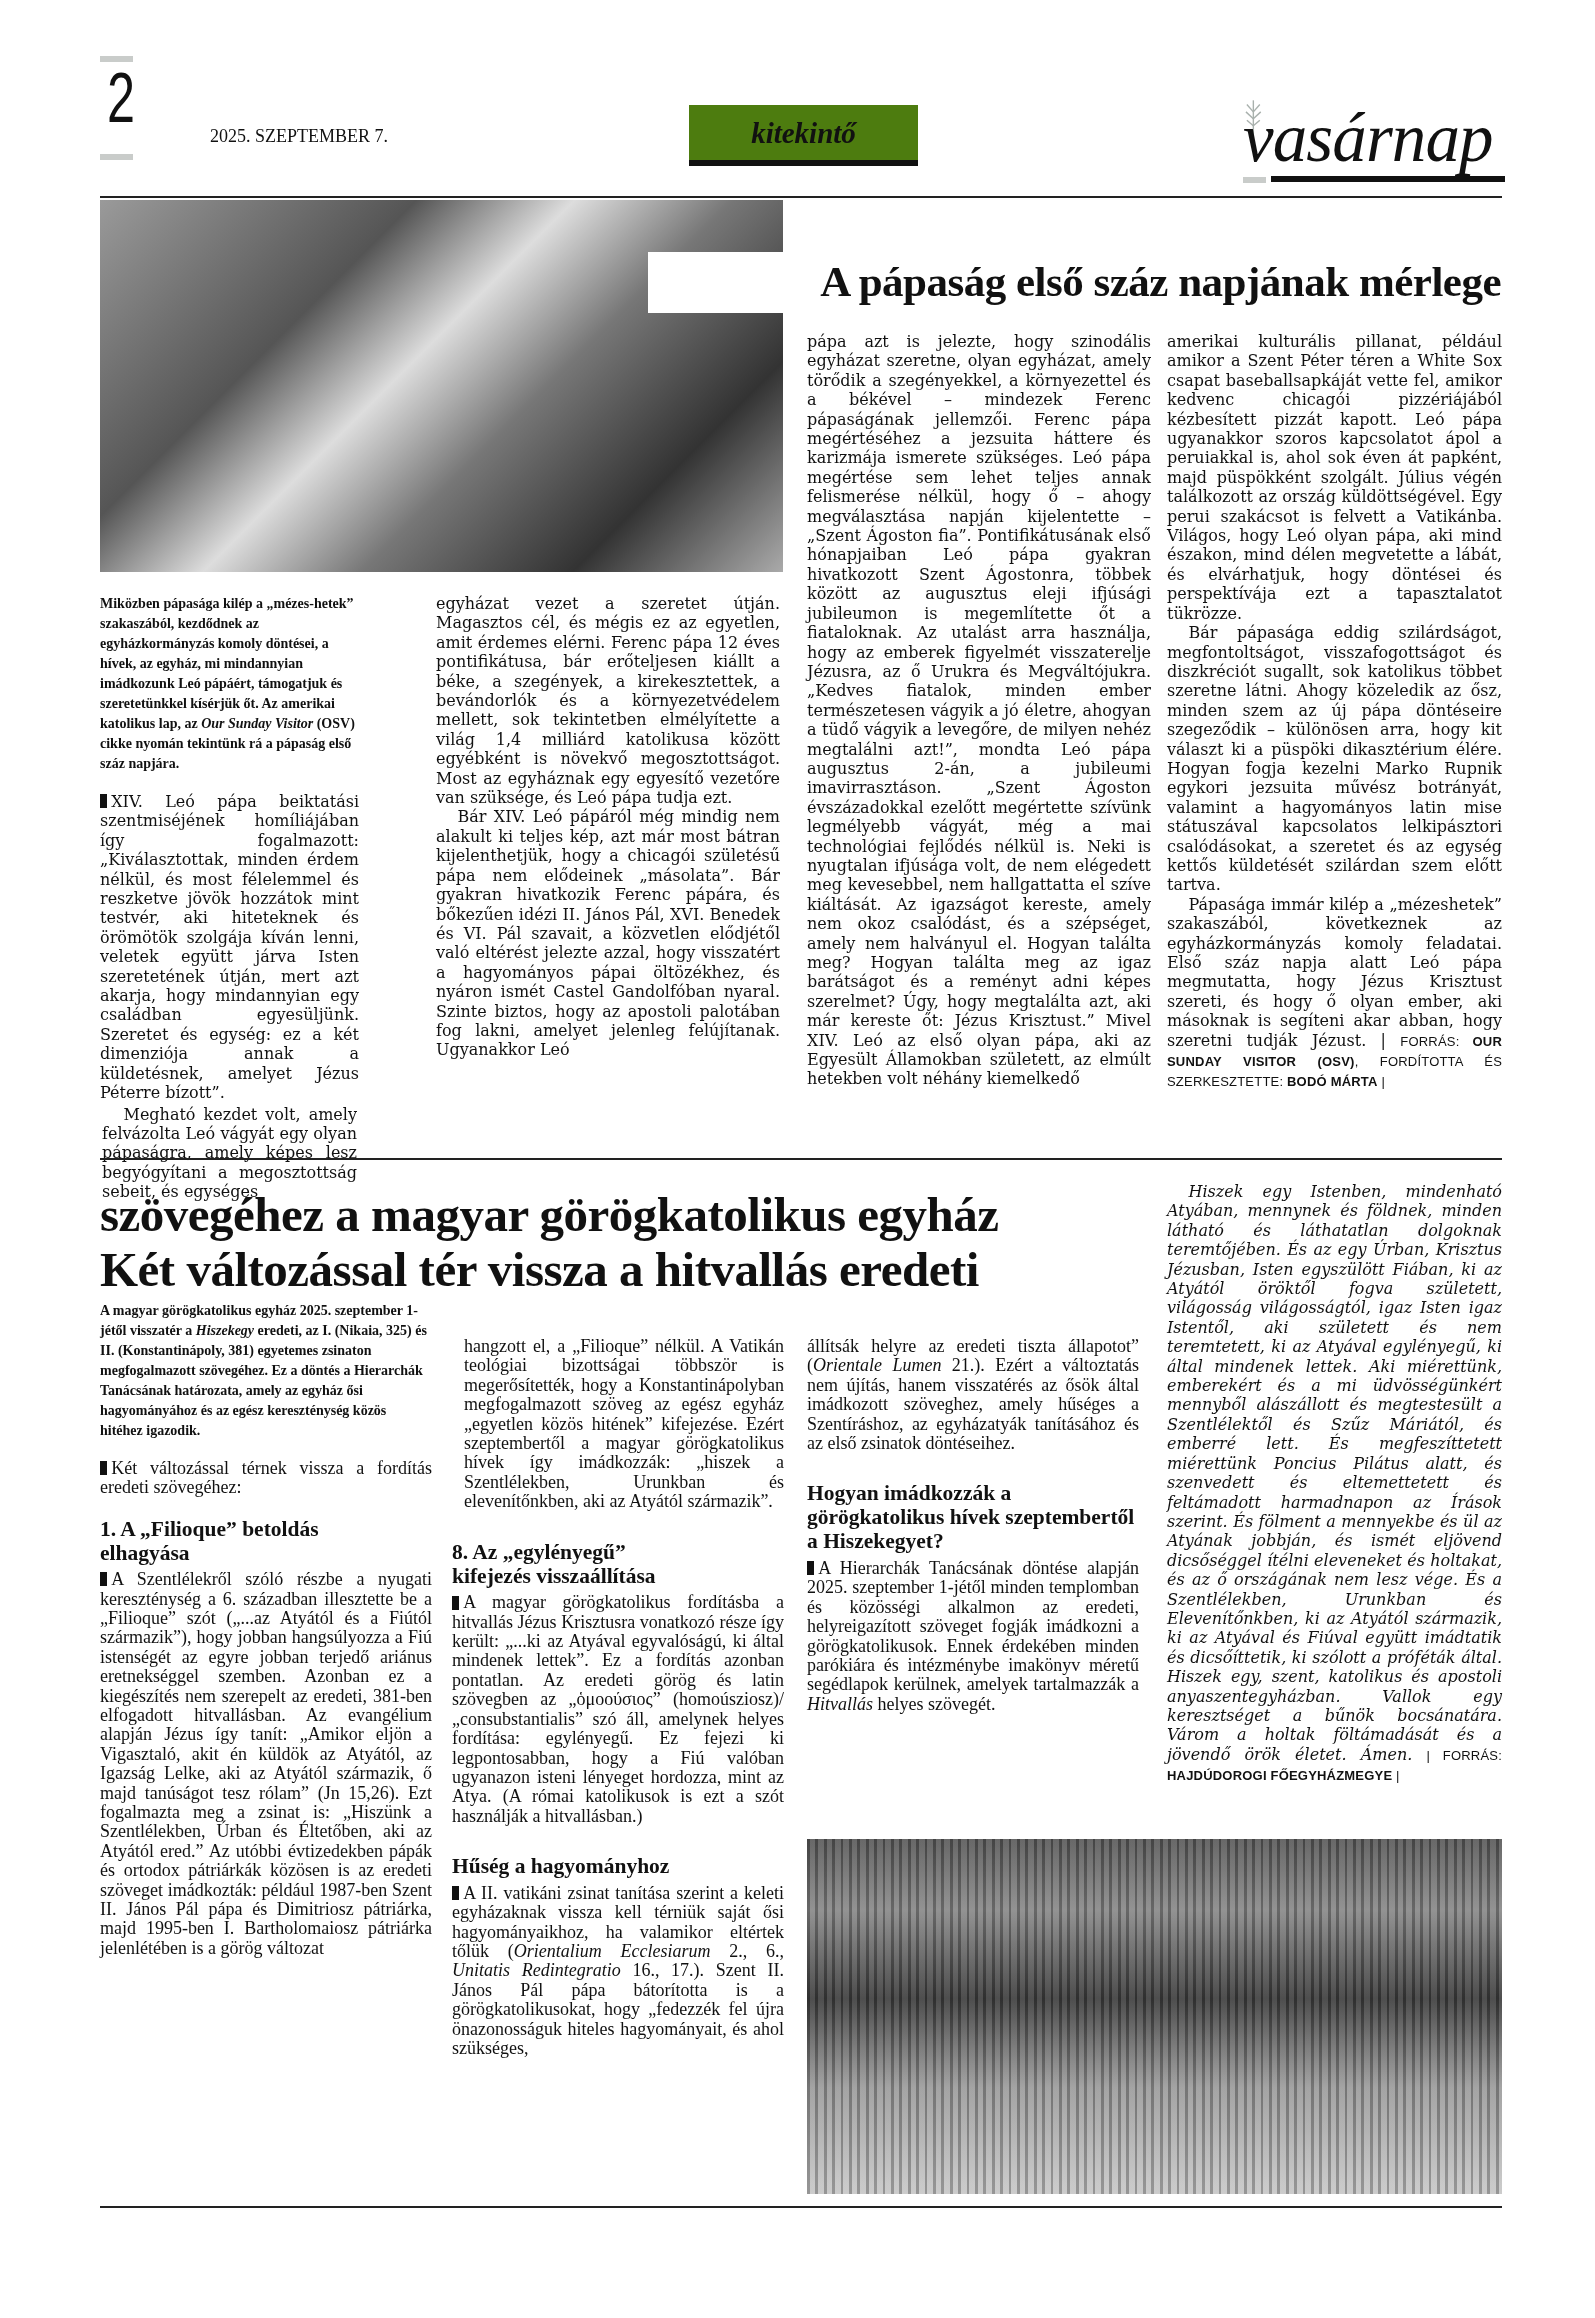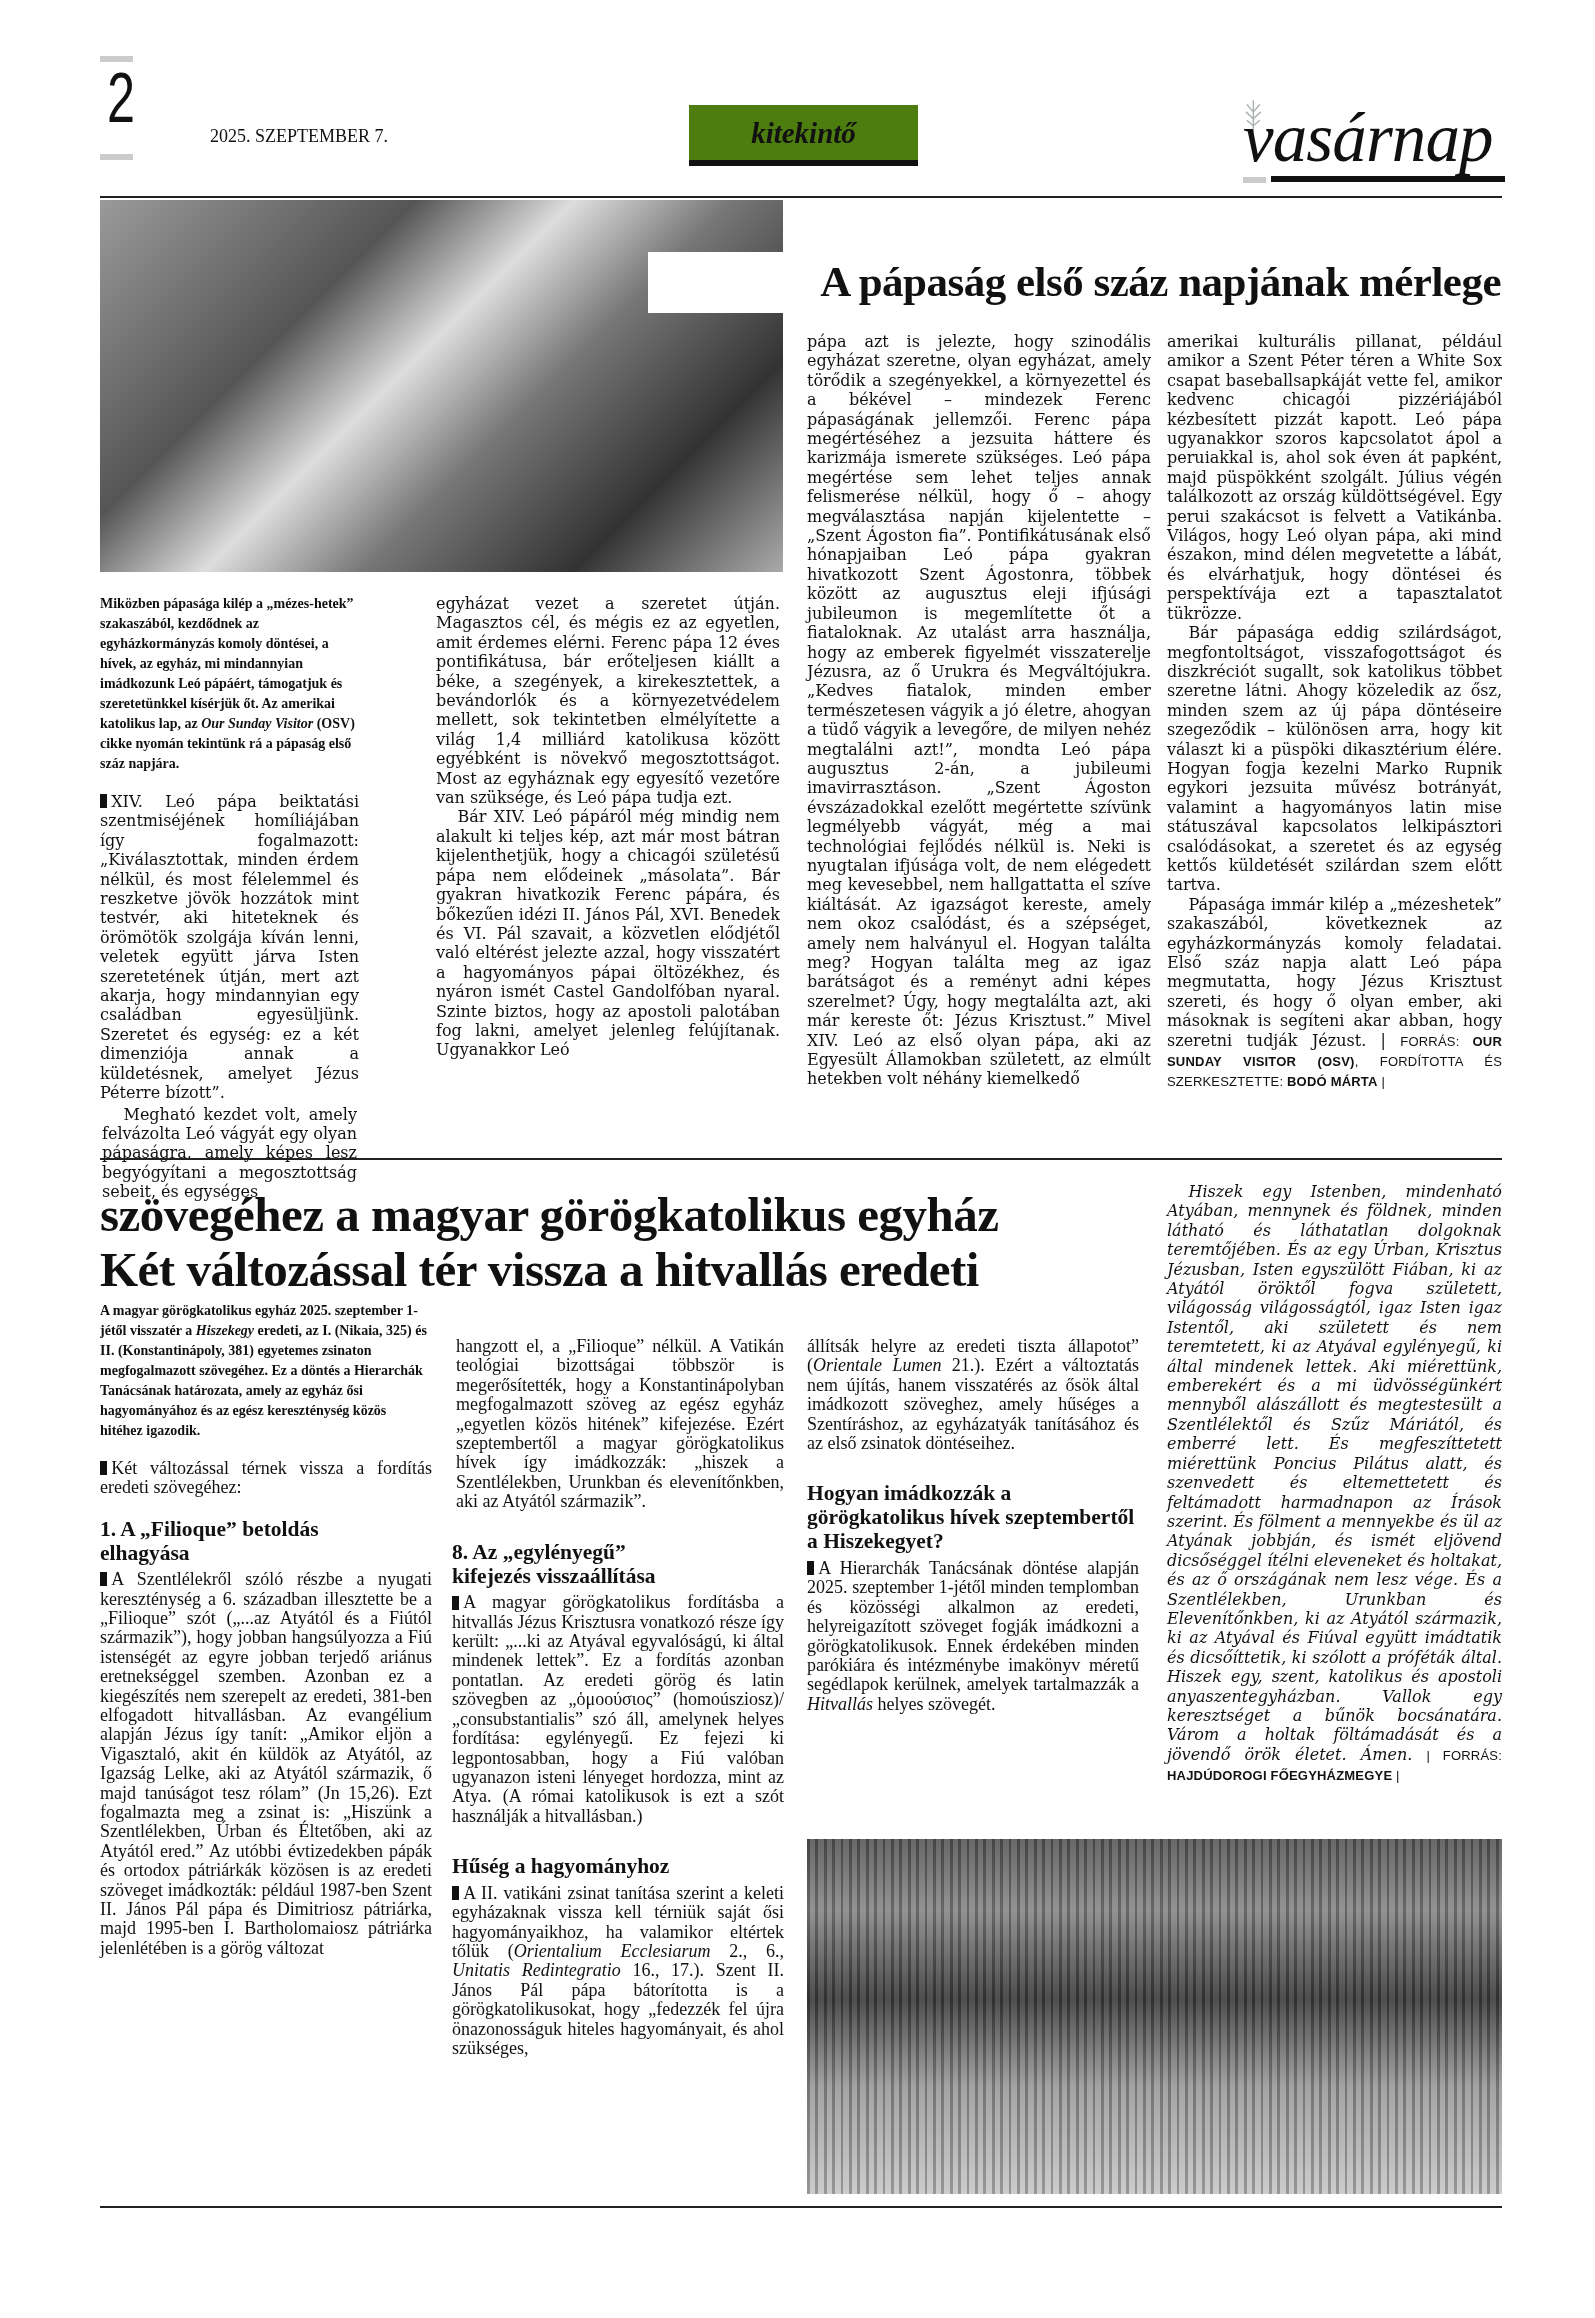--- a/index.html
+++ b/index.html
@@ -94,21 +94,21 @@
 <div class="abs" style="left:100px;top:1301px;width:332px;">
   <p class="lead" style="margin:0 0 18px 0;text-align:left;">
     <span>A magyar görögkatolikus egyház 2025. szeptember 1-jétől visszatér a </span><i>Hiszekegy</i><span> eredeti, az I. (Nikaia, 325) és II. (Konstantinápoly, 381) egyetemes zsinaton megfogalmazott szövegéhez. Ez a döntés a Hierarchák Tanácsának határozata, amely az egyház ősi hagyományához és az egész kereszténység közös hitéhez igazodik.</span>
   </p>
   <p class="cond" style="margin:0 0 18.7px 0;"><span class="square"></span><span>Két változással térnek vissza a fordítás eredeti szövegéhez:</span></p>
   <div class="subhead" style="margin:0 0 5.6px 0;width:224px;">1. A „Filioque” betoldás elhagyása</div>
   <p class="cond" style="margin:0;"><span class="square"></span><span>A Szentlélekről szóló részbe a nyugati kereszténység a 6. században illesztette be a „Filioque” szót („...az Atyától és a Fiútól származik”), hogy jobban hangsúlyozza a Fiú istenségét az egyre jobban terjedő ariánus eretnekséggel szemben. Azonban ez a kiegészítés nem szerepelt az eredeti, 381-ben elfogadott hitvallásban. Az evangélium alapján Jézus így tanít: „Amikor eljön a Vigasztaló, akit én küldök az Atyától, az Igazság Lelke, aki az Atyától származik, ő majd tanúságot tesz rólam” (Jn 15,26). Ezt fogalmazta meg a zsinat is: „Hiszünk a Szentlélekben, Úrban és Éltetőben, aki az Atyától ered.” Az utóbbi évtizedekben pápák és ortodox pátriárkák közösen is az eredeti szöveget imádkozták: például 1987-ben Szent II. János Pál pápa és Dimitriosz pátriárka, majd 1995-ben I. Bartholomaiosz pátriárka jelenlétében is a görög változat</span></p>
 </div>
 
 <div class="abs" style="left:452px;top:1337px;width:332px;">
-  <p class="cond" style="margin:0 0 28px 4px;">hangzott el, a „Filioque” nélkül. A Vatikán teológiai bizottságai többször is megerősítették, hogy a Konstantinápolyban megfogalmazott szöveg az egész egyház „egyetlen közös hitének” kifejezése. Ezért szeptembertől a magyar görögkatolikus hívek így imádkozzák: „hiszek a Szentlélekben, Urunkban és elevenítőnkben, aki az Atyától származik”.</p>
+  <p class="cond" style="margin:0 0 28px 12px;">hangzott el, a „Filioque” nélkül. A Vatikán teológiai bizottságai többször is megerősítették, hogy a Konstantinápolyban megfogalmazott szöveg az egész egyház „egyetlen közös hitének” kifejezése. Ezért szeptembertől a magyar görögkatolikus hívek így imádkozzák: „hiszek a Szentlélekben, Urunkban és elevenítőnkben, aki az Atyától származik”.</p>
   <div class="subhead" style="margin:0 0 5.6px 0;width:234px;">8. Az „egylényegű” kifejezés visszaállítása</div>
   <p class="cond" style="margin:0 0 28px 0;"><span class="square"></span><span>A magyar görögkatolikus fordításba a hitvallás Jézus Krisztusra vonatkozó része így került: „...ki az Atyával egyvalóságú, ki által mindenek lettek”. Ez a fordítás azonban pontatlan. Az eredeti görög és latin szövegben az „ὁμοούσιος” (homoúsziosz)/„consubstantialis” szó áll, amelynek helyes fordítása: egylényegű. Ez fejezi ki legpontosabban, hogy a Fiú valóban ugyanazon isteni lényeget hordozza, mint az Atya. (A római katolikusok is ezt a szót használják a hitvallásban.)</span></p>
   <div class="subhead" style="margin:0 0 5.6px 0;">Hűség a hagyományhoz</div>
   <p class="cond" style="margin:0;"><span class="square"></span><span>A II. vatikáni zsinat tanítása szerint a keleti egyházaknak vissza kell térniük saját ősi hagyományaikhoz, ha valamikor eltértek tőlük (</span><i>Orientalium Ecclesiarum</i><span> 2., 6., </span><i>Unitatis Redintegratio</i><span> 16., 17.). Szent II. János Pál pápa bátorította is a görögkatolikusokat, hogy „fedezzék fel újra önazonosságuk hiteles hagyományait, és ahol szükséges,</span></p>
 </div>
 
 <div class="abs" style="left:807px;top:1337px;width:332px;">
   <p class="cond" style="margin:0 0 28px 0;"><span>állítsák helyre az eredeti tiszta állapotot” (</span><i>Orientale Lumen</i><span> 21.). Ezért a változtatás nem újítás, hanem visszatérés az ősök által imádkozott szöveghez, amely hűséges a Szentíráshoz, az egyházatyák tanításához és az első zsinatok döntéseihez.</span></p>
   <div class="subhead" style="margin:0 0 5.6px 0;width:337px;">Hogyan imádkozzák a görögkatolikus hívek szeptembertől a Hiszekegyet?</div>
   <p class="cond" style="margin:0;"><span class="square"></span><span>A Hierarchák Tanácsának döntése alapján 2025. szeptember 1-jétől minden templomban és közösségi alkalmon az eredeti, helyreigazított szöveget fogják imádkozni a görögkatolikusok. Ennek érdekében minden parókiára és intézménybe imakönyv méretű segédlapok kerülnek, amelyek tartalmazzák a </span><i>Hitvallás</i><span> helyes szövegét.</span></p>

